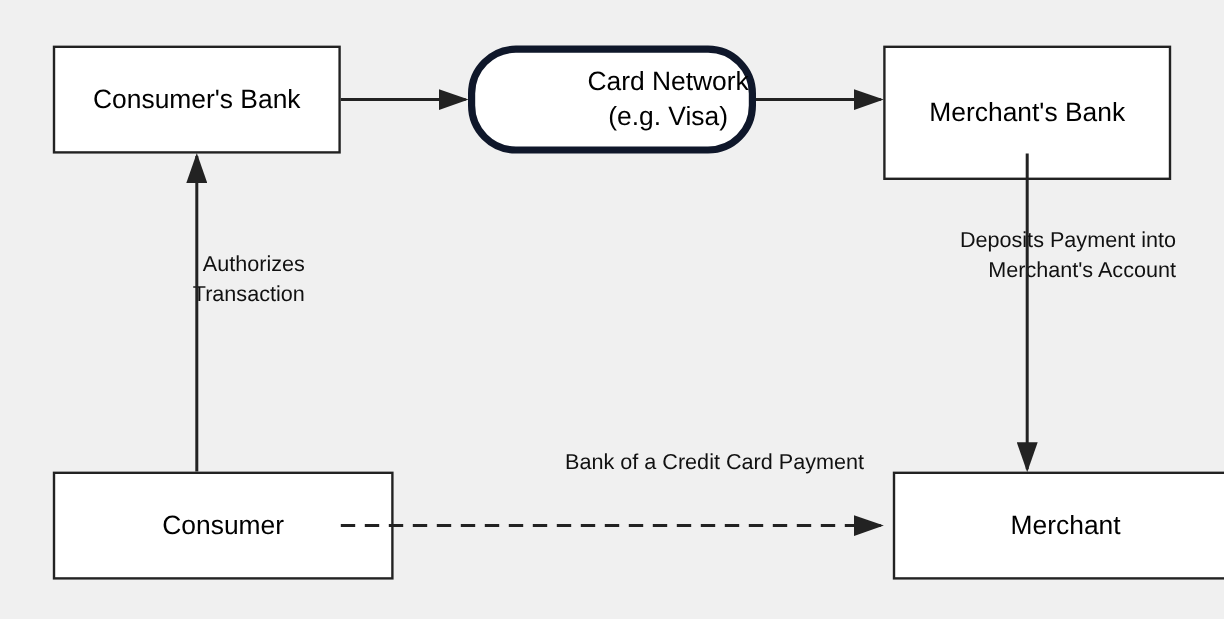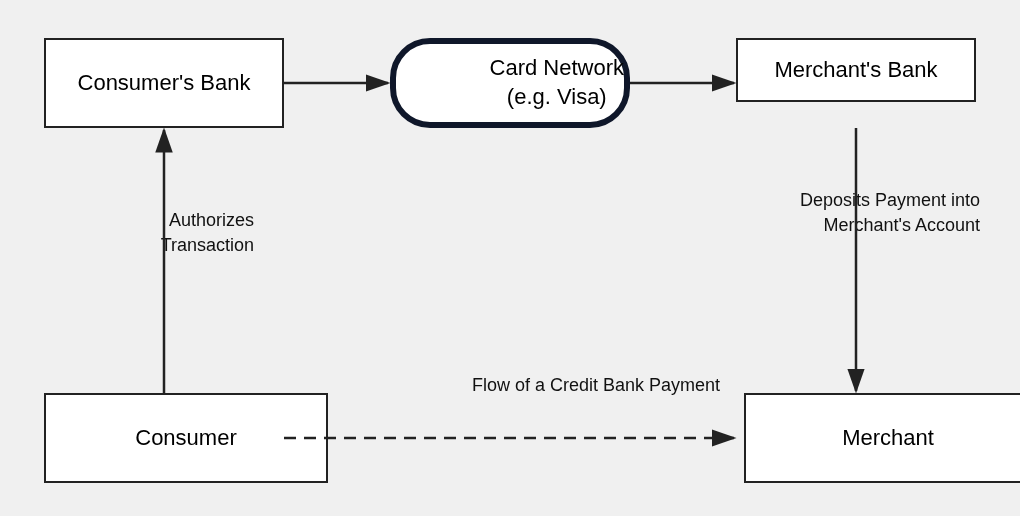--- a/index.html
+++ b/index.html
@@ -64,21 +64,21 @@
 <div class="diagram">
 
   <div class="box" style="left:44px; top:38px; width:240px; height:90px;">
     <span>Consumer's Bank</span>
   </div>
 
   <div class="box-rounded" style="left:390px; top:38px; width:240px; height:90px;">
     <span>Card Network<br>(e.g. Visa)</span>
   </div>
 
-  <div class="box" style="left:736px; top:38px; width:240px; height:64px;">
+  <div class="box" style="left:736px; top:38px; width:240px; height:112px;">
     <span>Merchant's Bank</span>
   </div>
 
   <div class="box" style="left:44px; top:393px; width:284px; height:90px;">
     <span>Consumer</span>
   </div>
 
   <div class="box" style="left:744px; top:393px; width:288px; height:90px;">
     <span>Merchant</span>
   </div>
@@ -87,21 +87,21 @@
     <span>Authorizes
 Transaction</span>
   </div>
 
   <div class="label" style="left:720px; top:188px; width:260px;">
     <span>Deposits Payment into
 Merchant's Account</span>
   </div>
 
   <div class="label" style="left:300px; top:373px; width:420px;">
-    <span>Flow of a Credit Bank Payment</span>
+    <span>Bank of a Credit Card Payment</span>
   </div>
 
   <svg class="arrows">
     <defs>
 
       <marker id="arrowhead" markerWidth="10" markerHeight="7" refX="9" refY="3.5" orient="auto">
         <polygon points="0 0, 10 3.5, 0 7" fill="#222"></polygon>
       </marker>
 
       <marker id="arrowhead-dash" markerWidth="10" markerHeight="7" refX="9" refY="3.5" orient="auto">

